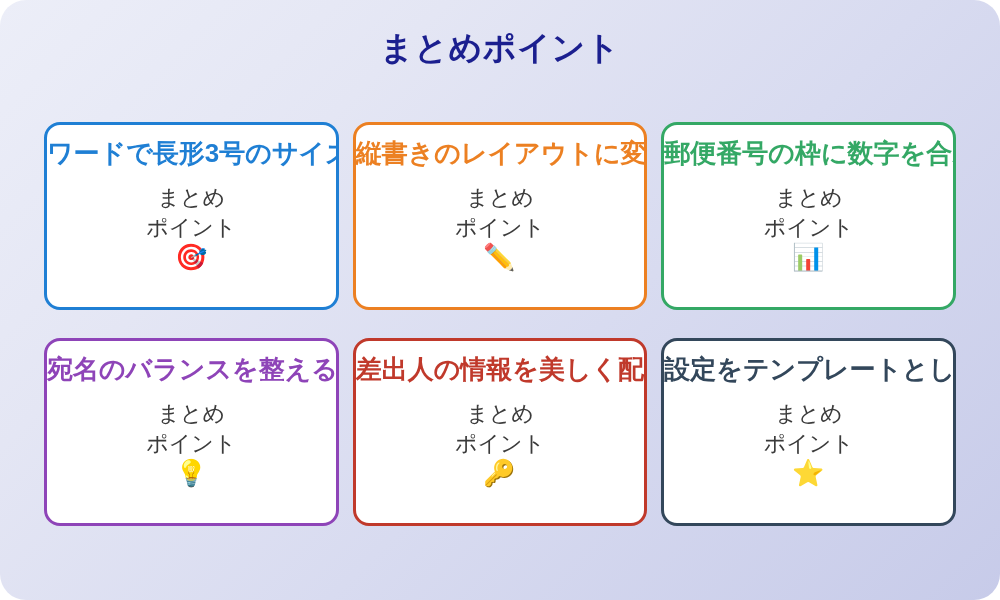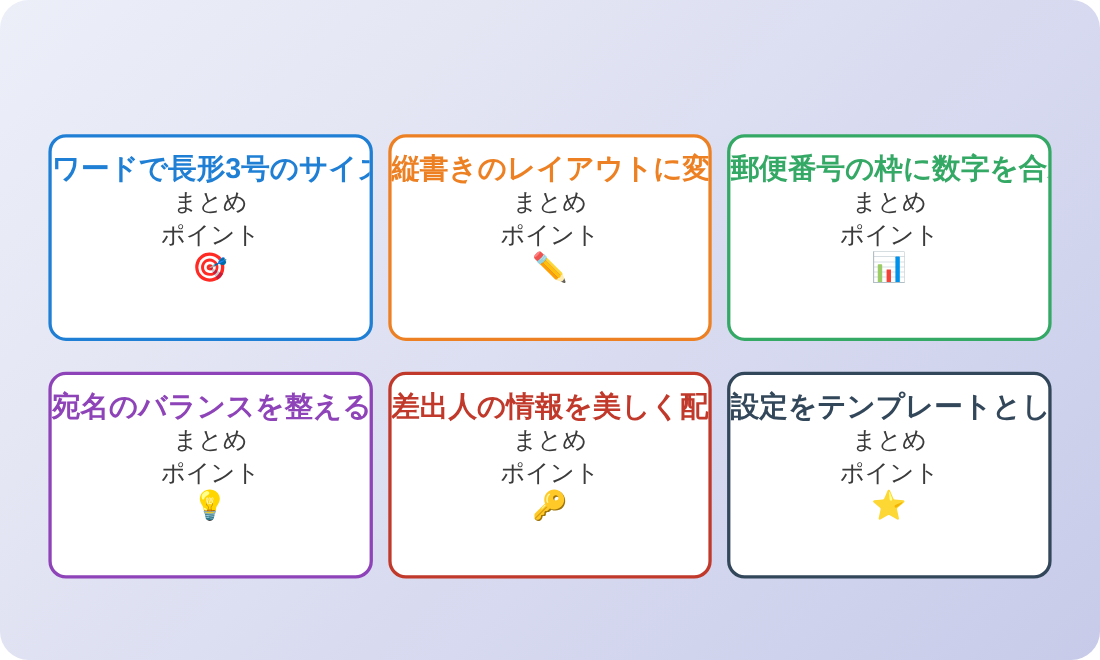--- a/index.html
+++ b/index.html
@@ -64,20 +64,21 @@
     margin-top: 14px;
     font-size: 26px;
     font-weight: bold;
     line-height: 1.15;
     white-space: nowrap;
     text-align: center;
     width: 100%;
   }
 
   .card-body {
+    margin-top: 14px;
     font-size: 22px;
     color: #3b3b3b;
     line-height: 1.35;
     text-align: center;
     white-space: pre-line;
     font-weight: normal;
   }
 
   .card-icon {
     margin-top: 2px;
@@ -85,20 +86,21 @@
     line-height: 1;
     color: #111111;
     text-align: center;
   }
 </style>
 </head>
 <body>
 
 <div id="slide" style="background: linear-gradient(135deg, rgb(236, 238, 248) 0%, rgb(228, 230, 244) 28%, rgb(216, 219, 240) 58%, rgb(199, 203, 233) 100%);">
 
+  <div id="slide-title" style="color: rgb(27, 31, 143);">まとめポイント</div>
 
   <div id="card-grid">
 
     <div class="card" style="border-color: rgb(31, 127, 212);">
       <div class="card-title" style="color: rgb(31, 127, 212);">ワードで長形3号のサイズ</div>
       <div class="card-body">まとめ
 ポイント</div>
       <div class="card-icon">🎯</div>
     </div>
 

